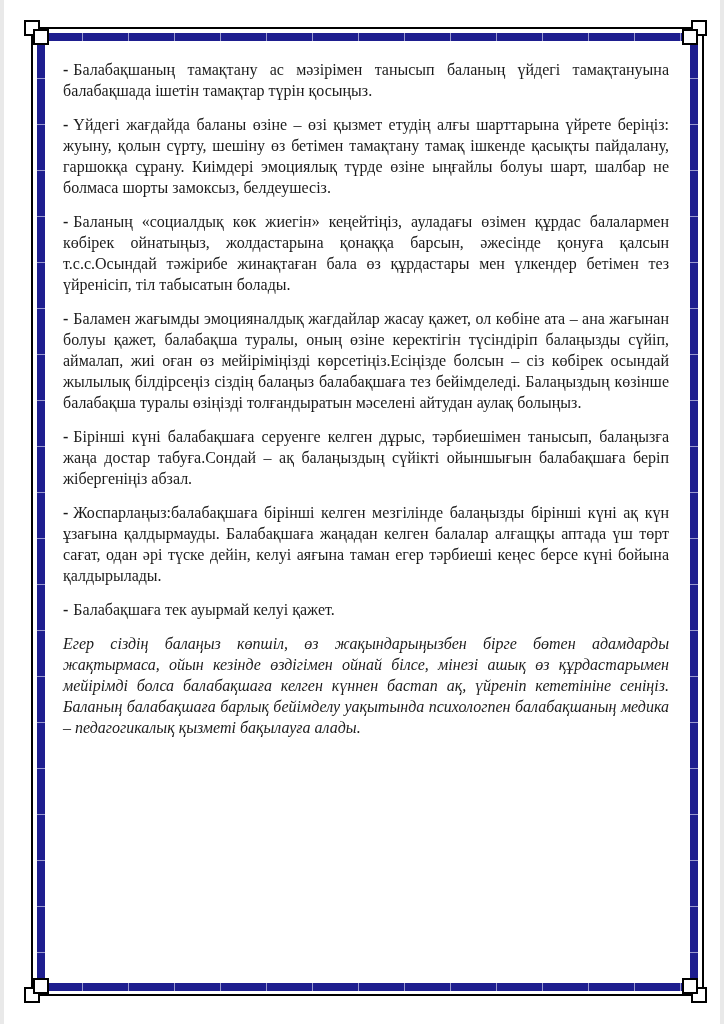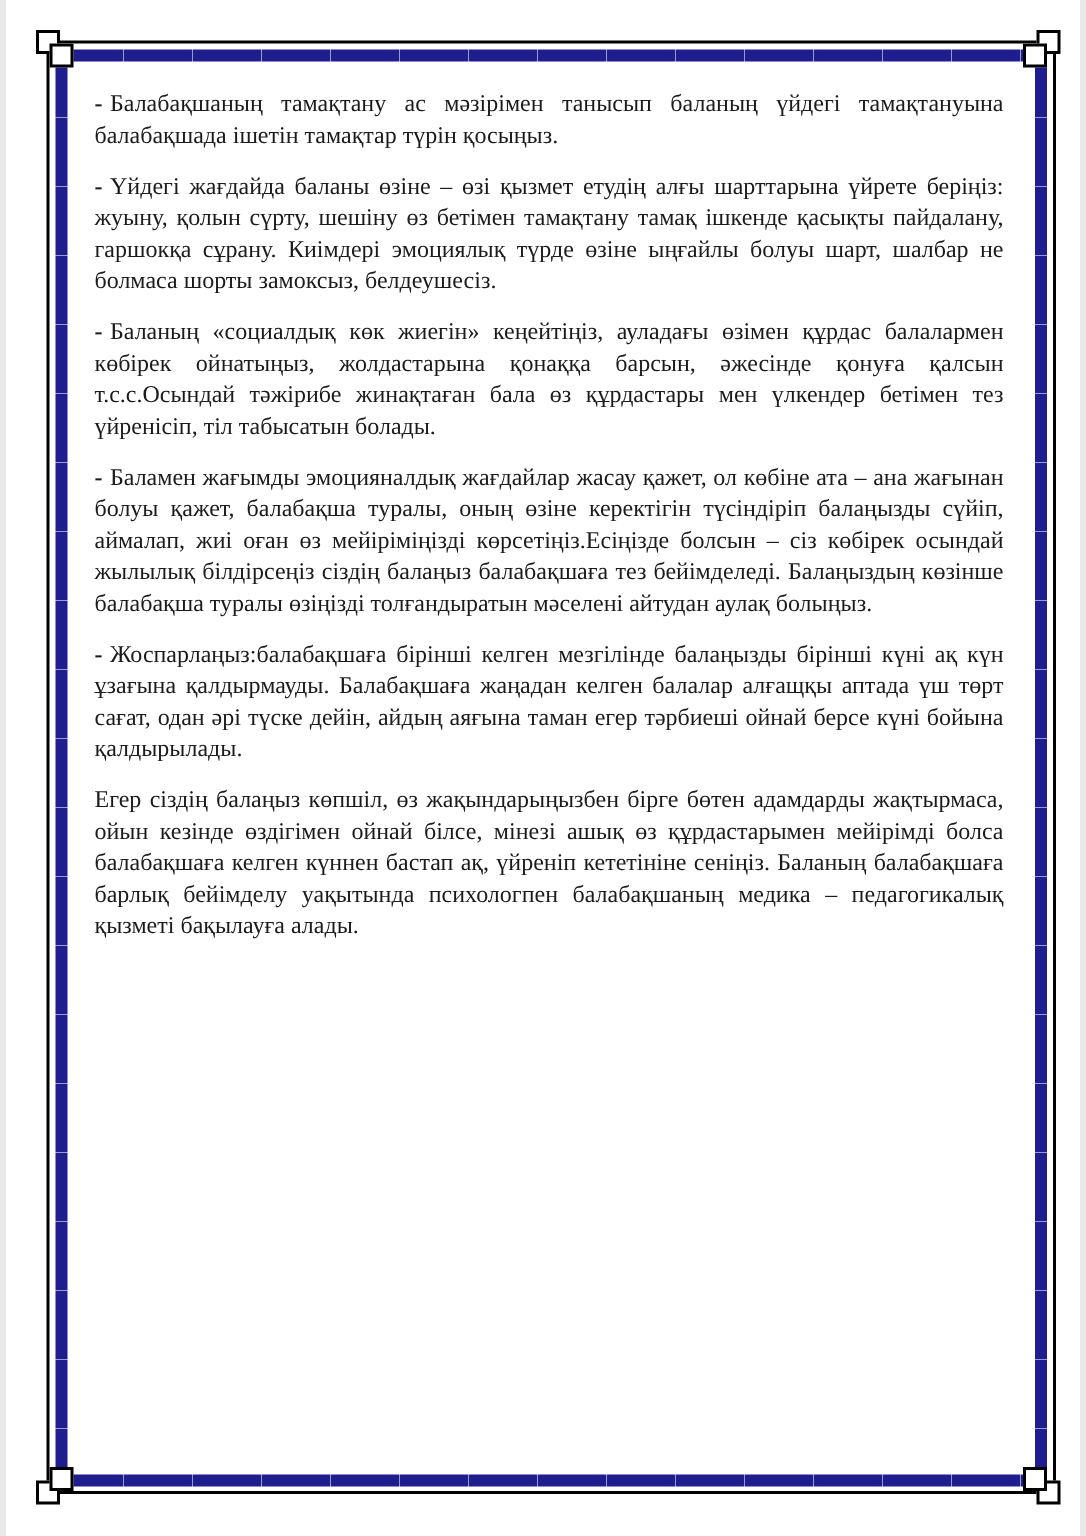--- a/index.html
+++ b/index.html
@@ -46,21 +46,21 @@
   }
   
   .text-area{
     position:absolute;
     left:59px;top:59px;width:606px;
     color:var(--text-color);
     font-size:16px;line-height:21px;
     text-align:justify;
   }
   .para{margin:0 0 13px 0;}
-  .para:last-child{margin-bottom:12px;}
+  .para:last-child{margin-bottom:12px;font-style:italic;}
   .bullet{font-weight:700;margin-right:5px;}
   .bullet:empty{display:none;margin:0;}
 </style>
 </head>
 <body>
 
 <div class="page">
 
   <div class="frame-outline"></div>
   <div class="band h top"></div>
@@ -75,17 +75,19 @@
   <div class="corner-sq" style="left:20px;top:987px;"></div>
   <div class="corner-sq" style="left:29px;top:978px;"></div>
   <div class="corner-sq" style="left:687px;top:987px;"></div>
   <div class="corner-sq" style="left:678px;top:978px;"></div>
 
   <div class="text-area">
     <p class="para"><span class="bullet">-</span><span>Балабақшаның тамақтану ас мәзірімен танысып баланың үйдегі тамақтануына балабақшада ішетін тамақтар түрін қосыңыз.</span></p>
     <p class="para"><span class="bullet">-</span><span>Үйдегі жағдайда баланы өзіне – өзі қызмет етудің алғы шарттарына үйрете беріңіз: жуыну, қолын сүрту, шешіну өз бетімен тамақтану тамақ ішкенде қасықты пайдалану, гаршокқа сұрану. Киімдері эмоциялық түрде өзіне ыңғайлы болуы шарт, шалбар не болмаса шорты замоксыз, белдеушесіз.</span></p>
     <p class="para"><span class="bullet">-</span><span>Баланың «социалдық көк жиегін» кеңейтіңіз, ауладағы өзімен құрдас балалармен көбірек ойнатыңыз, жолдастарына қонаққа барсын, әжесінде қонуға қалсын т.с.с.Осындай тәжірибе жинақтаған бала өз құрдастары мен үлкендер бетімен тез үйренісіп, тіл табысатын болады.</span></p>
     <p class="para"><span class="bullet">-</span><span>Баламен жағымды эмоцияналдық жағдайлар жасау қажет, ол көбіне ата – ана жағынан болуы қажет, балабақша туралы, оның өзіне керектігін түсіндіріп балаңызды сүйіп, аймалап, жиі оған өз мейіріміңізді көрсетіңіз.Есіңізде болсын – сіз көбірек осындай жылылық білдірсеңіз сіздің балаңыз балабақшаға тез бейімделеді. Балаңыздың көзінше балабақша туралы өзіңізді толғандыратын мәселені айтудан аулақ болыңыз.</span></p>
-    <p class="para"><span class="bullet">-</span><span>Жоспарлаңыз:балабақшаға бірінші келген мезгілінде балаңызды бірінші күні ақ күн ұзағына қалдырмауды. Балабақшаға жаңадан келген балалар алғащқы аптада үш төрт сағат, одан әрі түске дейін, айдың аяғына таман егер тәрбиеші ойнай берсе күні бойына қалдырылады.</span></p>
+    <p class="para"><span class="bullet">-</span><span>Бірінші күні балабақшаға серуенге келген дұрыс, тәрбиешімен танысып, балаңызға жаңа достар табуға.Сондай – ақ балаңыздың сүйікті ойыншығын балабақшаға беріп жібергеніңіз абзал.</span></p>
+    <p class="para"><span class="bullet">-</span><span>Жоспарлаңыз:балабақшаға бірінші келген мезгілінде балаңызды бірінші күні ақ күн ұзағына қалдырмауды. Балабақшаға жаңадан келген балалар алғащқы аптада үш төрт сағат, одан әрі түске дейін, келуі аяғына таман егер тәрбиеші кеңес берсе күні бойына қалдырылады.</span></p>
+    <p class="para"><span class="bullet">-</span><span>Балабақшаға тек ауырмай келуі қажет.</span></p>
     <p class="para"><span>Егер сіздің балаңыз көпшіл, өз жақындарыңызбен бірге бөтен адамдарды жақтырмаса, ойын кезінде өздігімен ойнай білсе, мінезі ашық өз құрдастарымен мейірімді болса балабақшаға келген күннен бастап ақ, үйреніп кететініне сеніңіз. Баланың балабақшаға барлық бейімделу уақытында психологпен балабақшаның медика – педагогикалық қызметі бақылауға алады.</span></p>
   </div>
 
 </div>
 
 </body></html>

